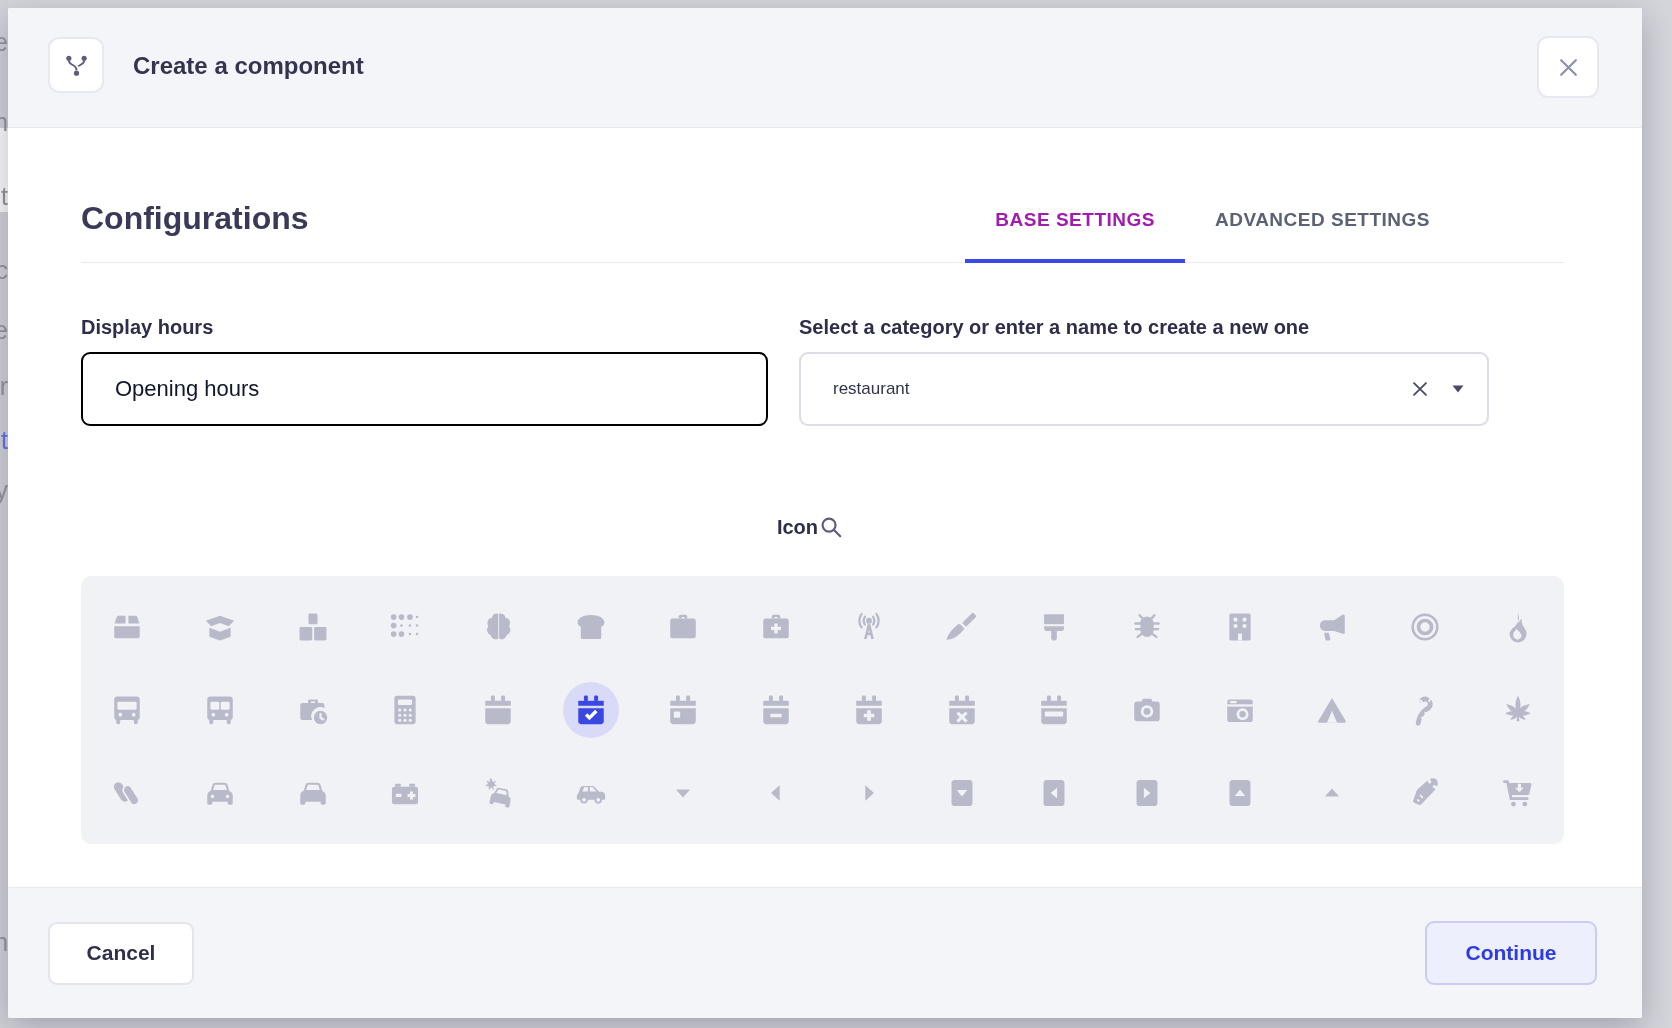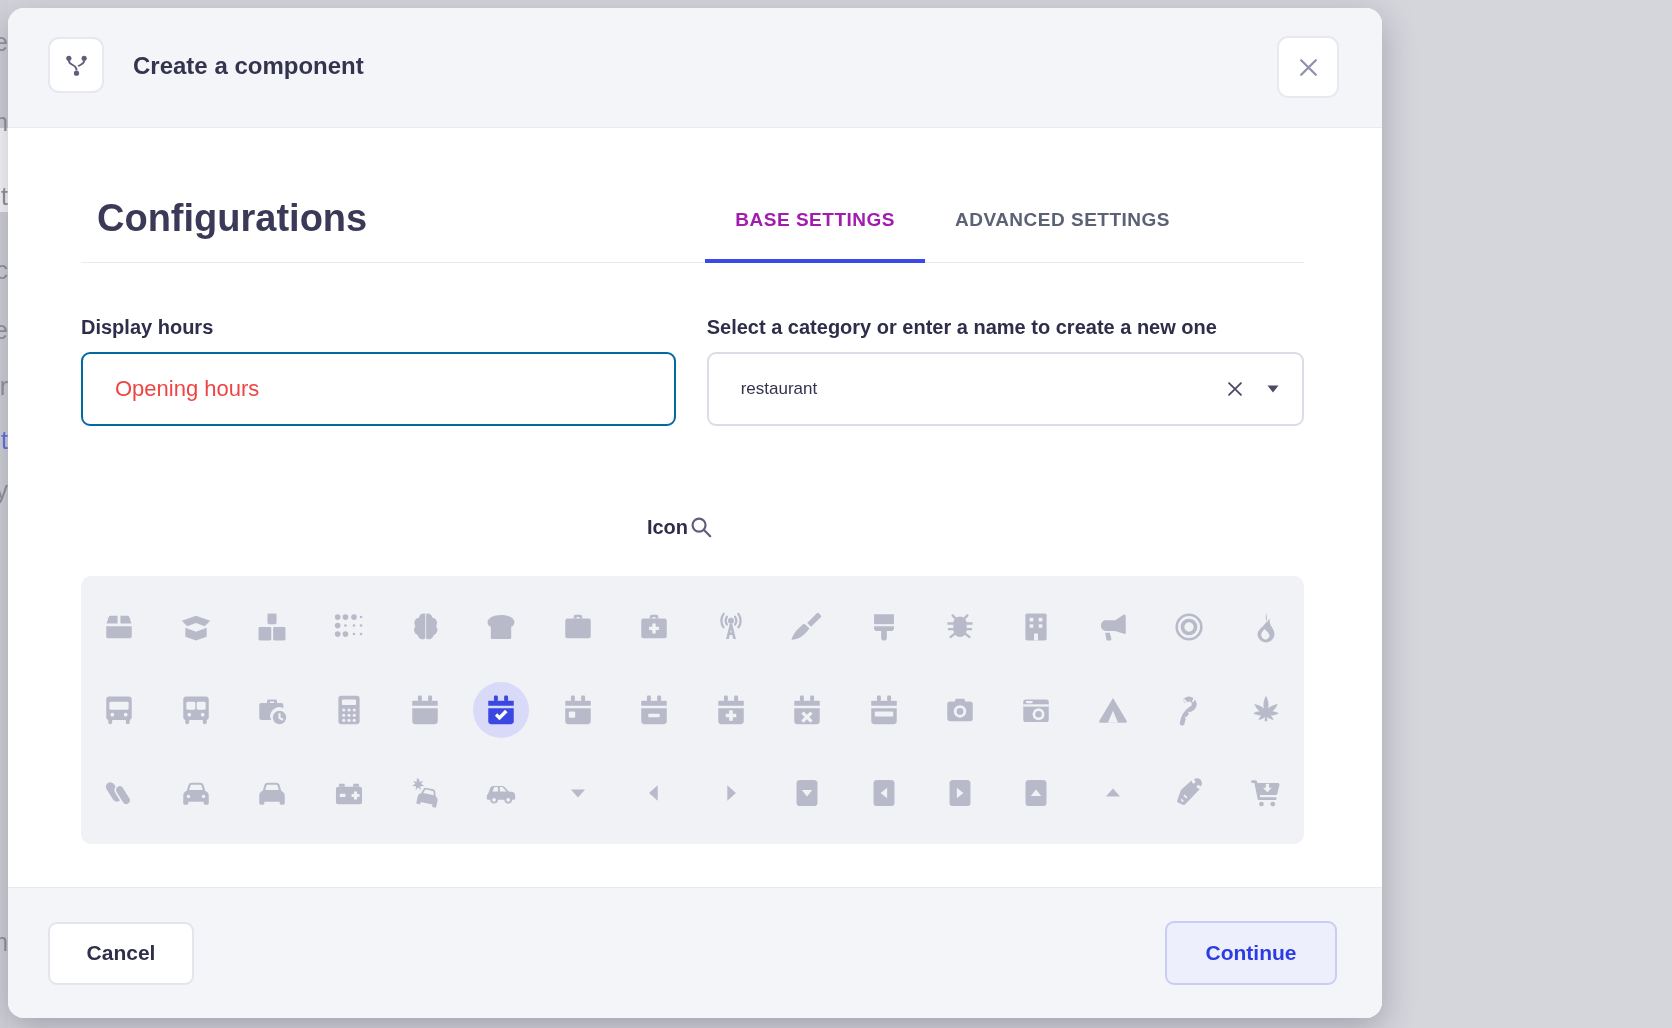--- a/index.html
+++ b/index.html
@@ -5,52 +5,52 @@
   html,body{margin:0;padding:0;}
   .page{position:relative;width:1672px;height:1028px;background:#d5d6dc;overflow:hidden;
         font-family:"Liberation Sans",sans-serif;}
   
   .edge-strip{position:absolute;left:0;top:0;width:8px;height:1028px;overflow:hidden;background:#d2d3d9;}
   .edge-white{position:absolute;left:0;top:128px;width:8px;height:84px;background:#fbfbfc;}
   .frag{position:absolute;right:0;font-size:25px;color:#94959f;line-height:1;}
   .frag.blue{color:#6471ee;}
 
   
-  .modal{position:absolute;left:8px;top:8px;width:1374px;height:1010px;background:#fff;
-         border-radius:16px;box-shadow:0 10px 34px rgba(25,25,50,.28);
+  .modal{position:absolute;left:8px;top:8px;width:1634px;height:1010px;background:#fff;
+         border-radius:2px;box-shadow:0 10px 34px rgba(25,25,50,.28);
          display:flex;flex-direction:column;overflow:hidden;}
   .modal-header{flex:0 0 119px;background:#f4f5f8;border-bottom:1px solid #e9eaef;position:relative;}
   .hdr-icon-box{position:absolute;left:40px;top:29px;width:56px;height:56px;background:#fff;
                 border:2px solid #e7e8f0;border-radius:11px;box-sizing:border-box;
                 display:flex;align-items:center;justify-content:center;color:#5d5d7c;}
   .hdr-icon-box svg{width:27px;height:27px;}
   .modal-title{position:absolute;left:125px;top:0;height:116px;display:flex;align-items:center;
                font-size:24px;font-weight:700;color:#34344f;}
   .close-btn{position:absolute;right:43px;top:28px;width:62px;height:62px;background:#fff;
              border:2px solid #e8e8f1;border-radius:11px;box-sizing:border-box;cursor:pointer;
              display:flex;align-items:center;justify-content:center;padding:0;}
   .close-btn svg{width:27px;height:27px;stroke:#8f91ad;stroke-width:2;stroke-linecap:round;fill:none;}
 
   .modal-body{flex:1 1 auto;background:#fff;padding:0 78px 0 73px;}
 
   .config-row{display:flex;justify-content:space-between;align-items:flex-end;
               border-bottom:1px solid #e9e9f0;margin-top:68px;}
-  .section-title{font-size:38px;line-height:44px;font-weight:700;color:#3a3a58;margin:0 0 22px 16px;}
+  .section-title{font-size:32px;line-height:44px;font-weight:700;color:#3a3a58;margin:0 0 22px 0;}
   .tabs{display:flex;margin-right:104px;}
   .tab{font-size:19px;line-height:24px;font-weight:700;letter-spacing:.5px;color:#5a6274;
        padding:0 30px 30px;cursor:pointer;position:relative;white-space:nowrap;}
   .tab.active{color:#a21caf;}
   .tab.active::after{content:"";position:absolute;left:0;right:0;bottom:-1px;height:4px;background:#3b49e8;}
 
   .fields-row{display:flex;gap:31px;margin-top:52px;}
   .field label{display:block;font-size:20px;line-height:24px;font-weight:700;color:#2e2e4a;margin-bottom:13px;}
   .field-left{width:687px;}
   .field-right{width:690px;}
-  .text-input{width:100%;height:74px;box-sizing:border-box;border:2px solid #0369a1;border-radius:9px;
-              font-family:"Liberation Sans",sans-serif;font-size:22px;color:#ef4444;padding:12px 32px;background:#fff;}
+  .text-input{width:100%;height:74px;box-sizing:border-box;border:2px solid #000000;border-radius:9px;
+              font-family:"Liberation Sans",sans-serif;font-size:22px;color:#0f172a;padding:12px 32px;background:#fff;}
   .select{height:74px;box-sizing:border-box;border:2px solid #dbdce5;border-radius:9px;background:#fff;
           display:flex;align-items:center;padding:0 22px 0 32px;font-size:17px;color:#33334e;cursor:pointer;}
   .select .sel-value{flex:1 1 auto;}
   .sel-clear{display:flex;margin-right:20px;cursor:pointer;}
   .sel-clear svg{width:22px;height:22px;stroke:#4b4b68;stroke-width:2;stroke-linecap:round;fill:none;}
   .sel-caret{display:flex;cursor:pointer;}
   .sel-caret svg{width:14px;height:10px;fill:#4b4b68;}
 
   .icon-row-header{display:flex;justify-content:center;align-items:center;margin-top:88px;}
   .icon-row-header label{font-size:20px;font-weight:700;color:#2e2e4a;}

